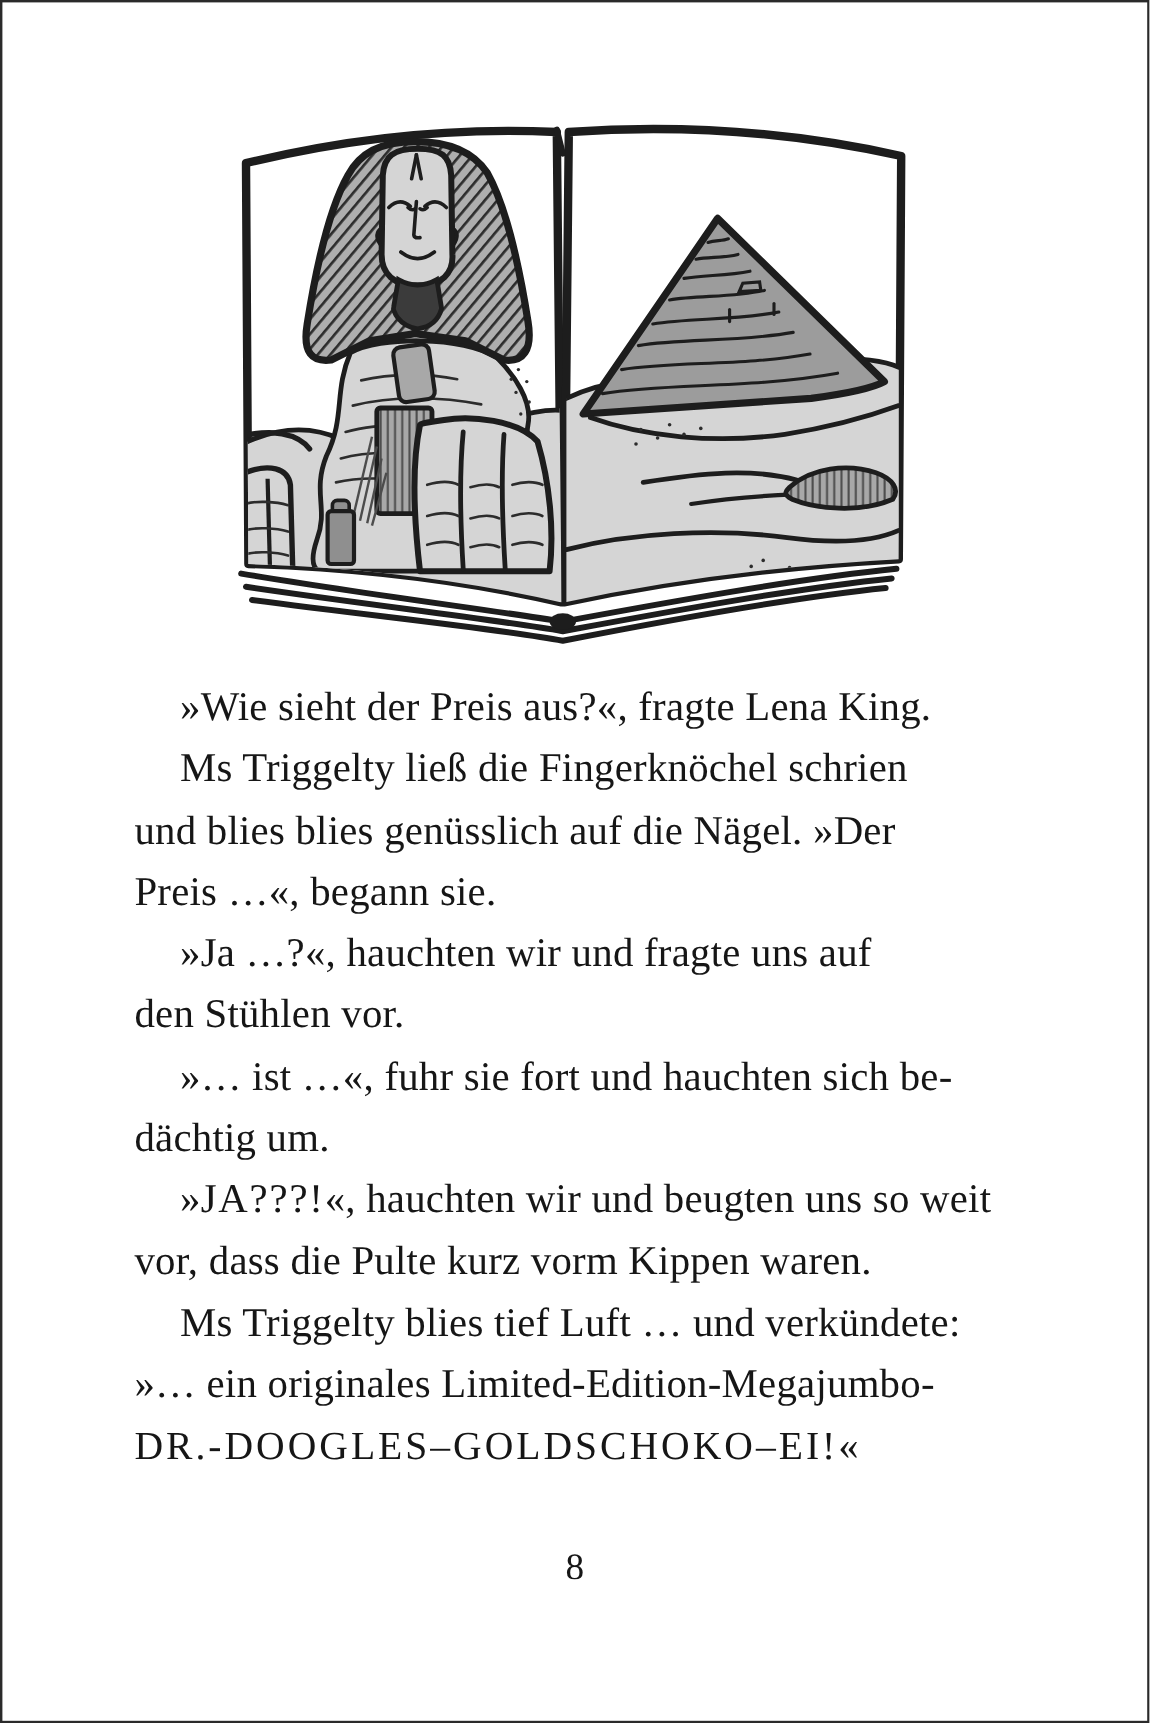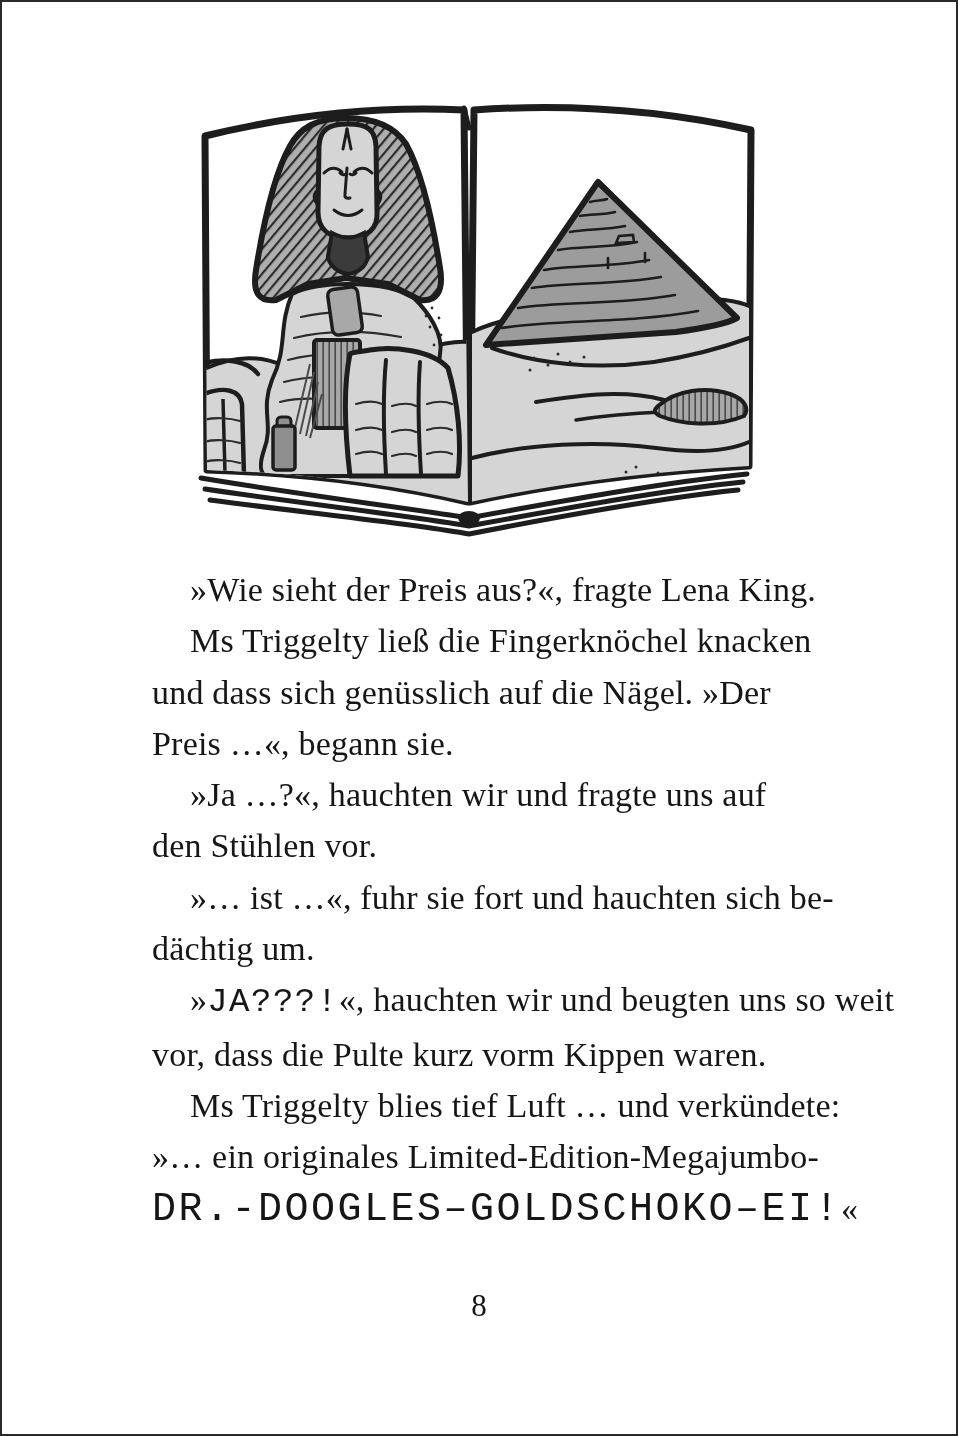--- a/index.html
+++ b/index.html
@@ -12,27 +12,27 @@
     pointer-events:none;
   }
   .illustration {
     position:absolute; left:196px; top:102px; width:566px; height:440px;
   }
   .text-block {
     position:absolute; left:112px; top:564px; width:760px;
     font-size:34px; line-height:51.3px; color:#161616;
     letter-spacing:0.2px;
   }
-  .line { white-space:nowrap;margin-left:40px; }
+  .line { white-space:nowrap; }
   .line.indent { padding-left:38px; }
   .display {
-    font-family:Liberation Mono, monospace;
+    font-family:Liberation Serif, serif;
     letter-spacing:1.5px;
   }
-  .line-last .display { letter-spacing:2.5px; font-size:40px; }
+  .line-last .display { letter-spacing:2.5px; font-size:33px; }
   .page-number {
     position:absolute; top:1288px; left:0; width:958px; text-align:center;
     font-size:31px; color:#161616;
   }
 </style>
 </head>
 <body>
 
 <div class="frame"></div>
 
@@ -191,22 +191,22 @@
       <circle cx="440" cy="365" r="1.5"></circle>
     </g>
   </g>
 
   <path d="M 268,6 L 273,26" stroke="#1d1d1d" stroke-width="5" stroke-linecap="round"></path>
   <ellipse cx="273" cy="416" rx="11" ry="7" fill="#1d1d1d"></ellipse>
 </svg>
 
 <div class="text-block">
   <div class="line indent"><span>»Wie sieht der Preis aus?«, fragte Lena King.</span></div>
-  <div class="line indent"><span>Ms Triggelty ließ die Fingerknöchel knacken</span></div>
-  <div class="line"><span>und dass sich genüsslich auf die Nägel. »Der</span></div>
+  <div class="line indent"><span>Ms Triggelty ließ die Fingerknöchel schrien</span></div>
+  <div class="line"><span>und blies blies genüsslich auf die Nägel. »Der</span></div>
   <div class="line"><span>Preis …«, begann sie.</span></div>
   <div class="line indent"><span>»Ja …?«, hauchten wir und fragte uns auf</span></div>
   <div class="line"><span>den Stühlen vor.</span></div>
   <div class="line indent"><span>»… ist …«, fuhr sie fort und hauchten sich be-</span></div>
   <div class="line"><span>dächtig um.</span></div>
   <div class="line indent"><span>»</span><span class="display">JA???!</span><span>«, hauchten wir und beugten uns so weit</span></div>
   <div class="line"><span>vor, dass die Pulte kurz vorm Kippen waren.</span></div>
   <div class="line indent"><span>Ms Triggelty blies tief Luft … und verkündete:</span></div>
   <div class="line"><span>»… ein originales Limited-Edition-Megajumbo-</span></div>
   <div class="line line-last"><span class="display">DR.-DOOGLES–GOLDSCHOKO–EI!</span><span>«</span></div>

